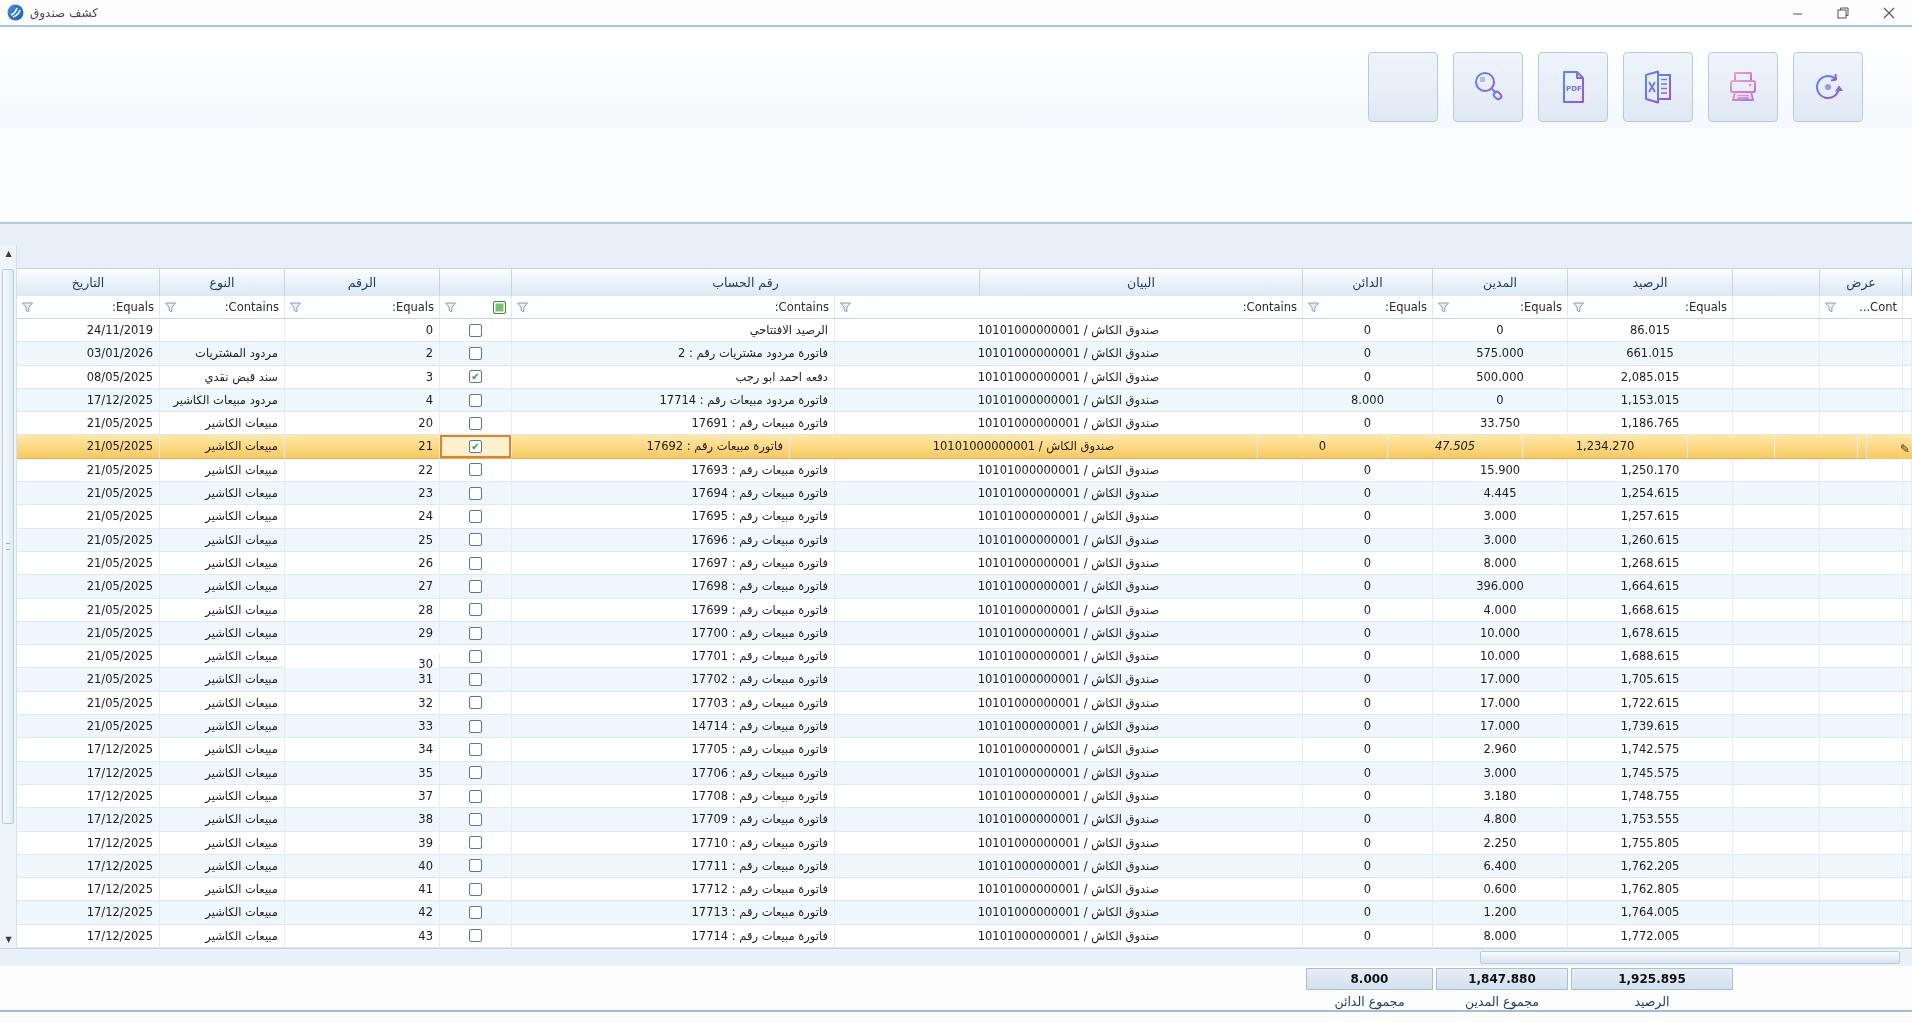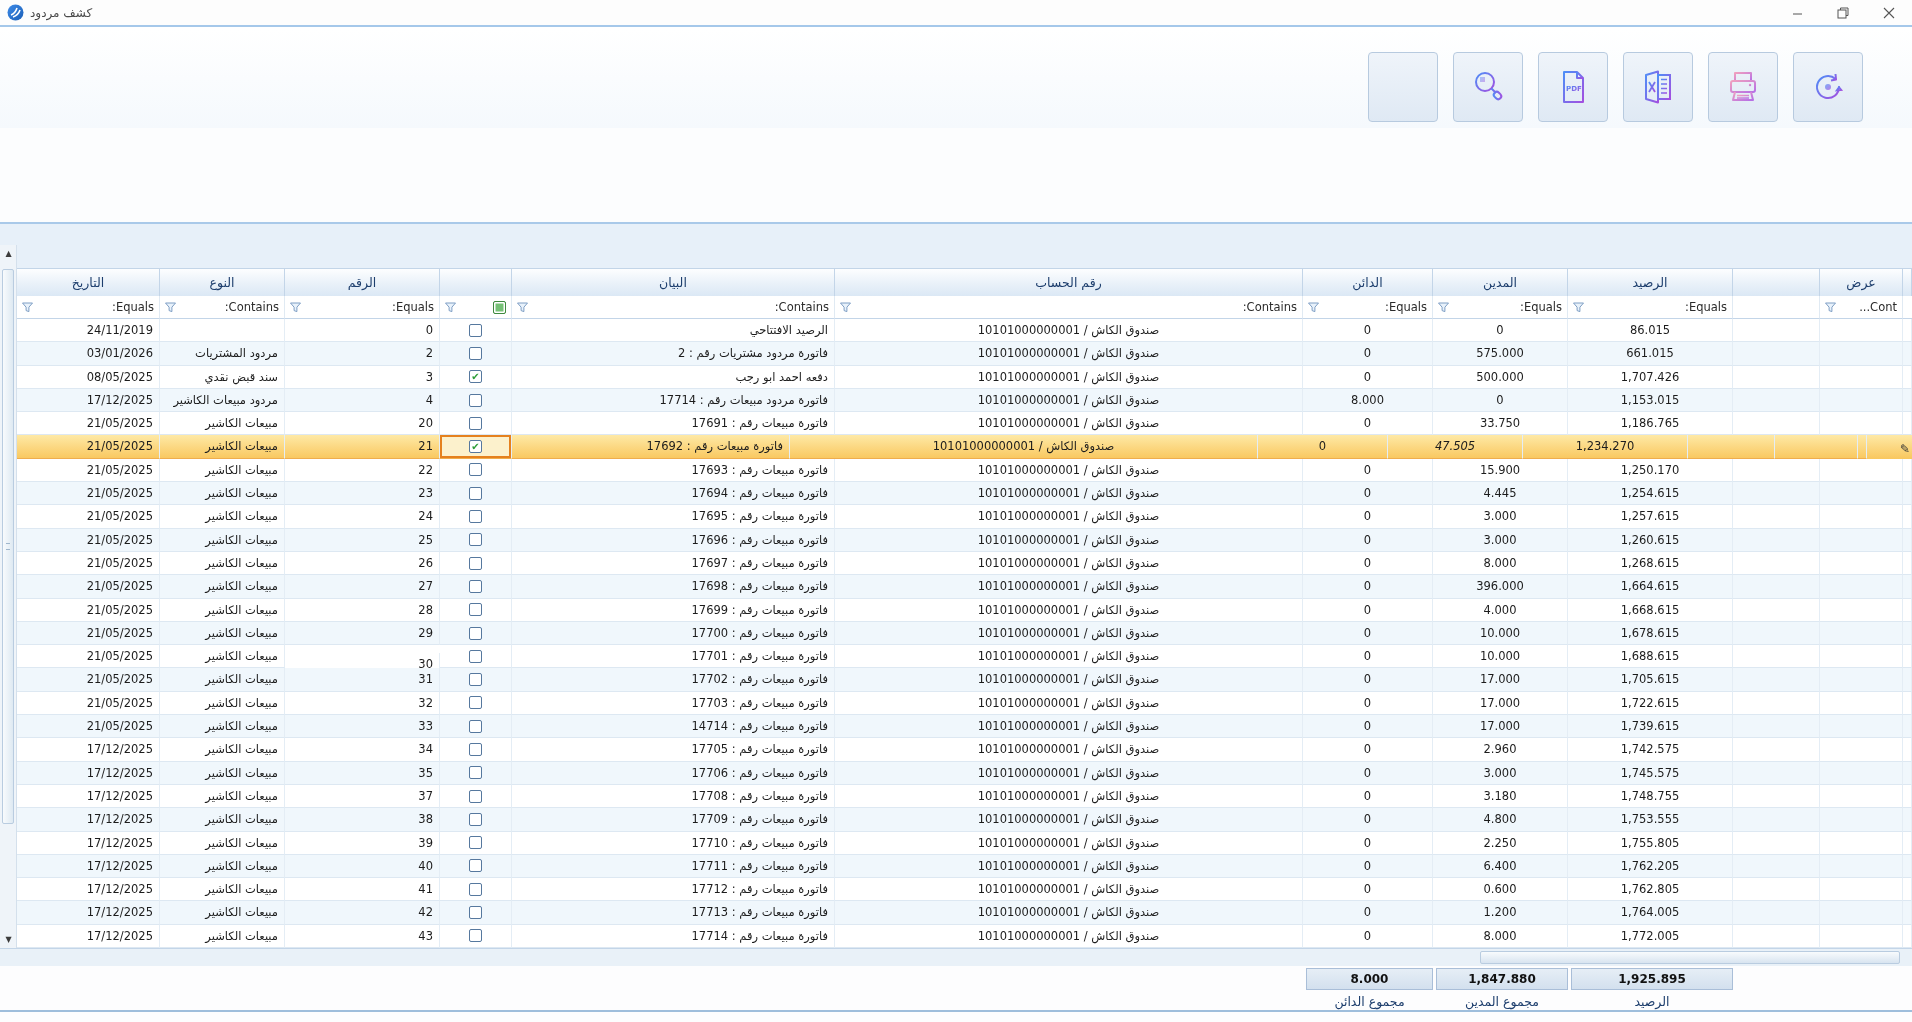--- a/index.html
+++ b/index.html
@@ -76,21 +76,21 @@
         <defs>
             <linearGradient id="lg0" x1="0" y1="0" x2="1" y2="1">
           <stop offset="0" stop-color="#3D8BE8"></stop>
               <stop offset="1" stop-color="#1C5FB8"></stop>
             </linearGradient>
           </defs>
         <circle cx="8.5" cy="8.5" r="8" fill="url(#lg0)"></circle>
         <path d="M4 11 C7 10 9 7 10 4 M6 13 C9 12 12 9 13 6" stroke="#fff" stroke-width="1.6" fill="none"></path>
       </svg>
     </span>
-    <span class="title-text">كشف مردود</span>
+    <span class="title-text">كشف صندوق</span>
     <div class="winbtns">
       <span class="winbtn">
         <svg width="11" height="11" viewBox="0 0 11 11">
             <path d="M1 6 H10" stroke="#555" stroke-width="1"></path>
           </svg>
       </span>
       <span class="winbtn">
         <svg width="12" height="12" viewBox="0 0 12 12" fill="none">
             <rect x="1" y="3" width="8" height="8" stroke="#555"></rect>
             <path d="M3.5 3 V1 H11 V8.5 H9" stroke="#555"></path>
@@ -227,25 +227,25 @@
         <div class="h-cell" style="width: 143px;">
           <span>التاريخ</span>
         </div>
         <div class="h-cell" style="width: 125px;">
           <span>النوع</span>
         </div>
         <div class="h-cell" style="width: 155px;">
           <span>الرقم</span>
         </div>
         <div class="h-cell" style="width: 72px;"></div>
+        <div class="h-cell" style="width: 468px;">
+          <span>رقم الحساب</span>
+        </div>
         <div class="h-cell" style="width: 323px;">
           <span>البيان</span>
-        </div>
-        <div class="h-cell" style="width: 468px;">
-          <span>رقم الحساب</span>
         </div>
         <div class="h-cell" style="width: 130px;">
           <span>الدائن</span>
         </div>
         <div class="h-cell" style="width: 135px;">
           <span>المدين</span>
         </div>
         <div class="h-cell" style="width: 165px;">
           <span>الرصيد</span>
         </div>
@@ -376,21 +376,21 @@
           <div class="g-cell a-right c-date" style="width: 143px;">08/05/2025</div>
           <div class="g-cell a-right c-type" style="width: 125px;">سند قبض نقدي</div>
           <div class="g-cell a-right c-num" style="width: 155px;">3</div>
           <div class="g-cell a-center c-chk" style="width: 72px;">
             <span class="cb on">✔</span>
           </div>
           <div class="g-cell a-right c-desc" dir="rtl" style="width: 323px;">دفعه احمد ابو رجب</div>
           <div class="g-cell a-center c-acct" style="width: 468px;">10101000000001 / صندوق الكاش</div>
           <div class="g-cell a-center c-credit" style="width: 130px;">0</div>
           <div class="g-cell a-center c-debit" style="width: 135px;">500.000</div>
-          <div class="g-cell a-center c-balance" style="width: 165px;">1,707.426</div>
+          <div class="g-cell a-center c-balance" style="width: 165px;">2,085.015</div>
           <div class="g-cell a-center c-extra" style="width: 87px;"></div>
           <div class="g-cell a-center c-view" style="width: 83px;"></div>
           <div class="g-cell a-center c-ind" style="width: 9px;"></div>
         </div>
         <div class="g-row alt">
           <div class="g-cell a-right c-date" style="width: 143px;">17/12/2025</div>
           <div class="g-cell a-right c-type" style="width: 125px;">مردود مبيعات الكاشير</div>
           <div class="g-cell a-right c-num" style="width: 155px;">4</div>
           <div class="g-cell a-center c-chk" style="width: 72px;">
             <span class="cb"></span>

